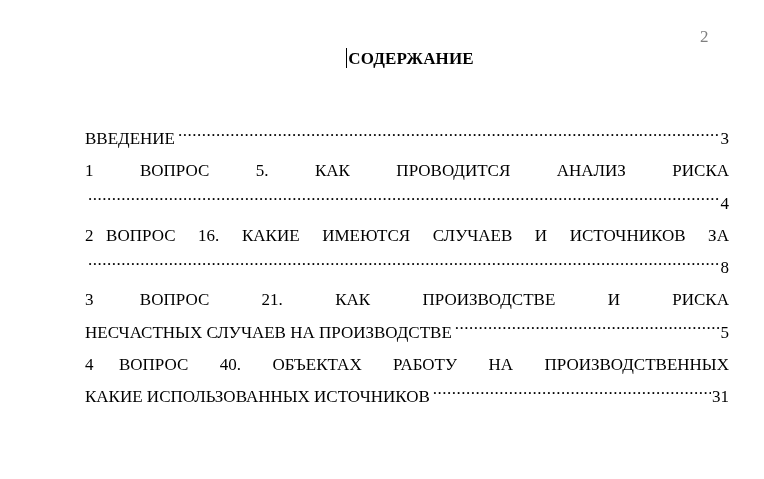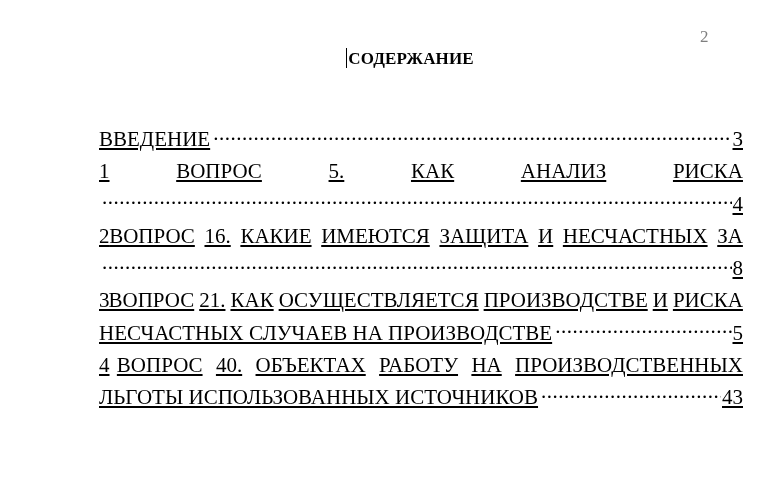--- a/index.html
+++ b/index.html
@@ -35,26 +35,25 @@
     .title .cursor {
       display: inline-block;
       width: 1px;
       height: 20px;
       background: #000;
       vertical-align: -4px;
       margin-right: 1px;
     }
     .toc {
       position: absolute;
-      left: 99px;
+      left: 85px;
       top: 123px;
       width: 644px;
-      font-size: 21px;
+      font-size: 17px;
       line-height: 32.3px;
-      text-decoration: underline;
     }
     .toc-line {
       display: flex;
       align-items: baseline;
       white-space: nowrap;
       height: 32.3px;
     }
     .toc-line.justified {
       justify-content: space-between;
     }
@@ -90,50 +89,50 @@
     <span>ВВЕДЕНИЕ</span>
     <span class="leader"></span>
     <span class="pnum">3</span>
   </div>
 
   <div class="toc-line justified">
     <span>1</span>
     <span>ВОПРОС</span>
     <span>5.</span>
     <span>КАК</span>
+    <span>ПРОВОДИТСЯ</span>
     <span>АНАЛИЗ</span>
     <span>РИСКА</span>
   </div>
   <div class="toc-line">
     <span class="leader"></span>
     <span class="pnum">4</span>
   </div>
 
   <div class="toc-line justified">
     <span>2</span>
     <span style="margin-left:-10px">ВОПРОС</span>
     <span>16.</span>
     <span>КАКИЕ</span>
     <span>ИМЕЮТСЯ</span>
-    <span>ЗАЩИТА</span>
+    <span>СЛУЧАЕВ</span>
     <span>И</span>
-    <span>НЕСЧАСТНЫХ</span>
+    <span>ИСТОЧНИКОВ</span>
     <span>ЗА</span>
   </div>
   <div class="toc-line">
     <span class="leader"></span>
     <span class="pnum">8</span>
   </div>
 
   <div class="toc-line justified">
     <span>3</span>
     <span style="margin-left:-6px">ВОПРОС</span>
     <span>21.</span>
     <span>КАК</span>
-    <span>ОСУЩЕСТВЛЯЕТСЯ</span>
     <span>ПРОИЗВОДСТВЕ</span>
     <span>И</span>
     <span>РИСКА</span>
   </div>
   <div class="toc-line">
     <span>НЕСЧАСТНЫХ СЛУЧАЕВ НА ПРОИЗВОДСТВЕ</span>
     <span class="leader"></span>
     <span class="pnum">5</span>
   </div>
 
@@ -141,18 +140,18 @@
     <span>4</span>
     <span style="margin-left:-6px">ВОПРОС</span>
     <span>40.</span>
     <span>ОБЪЕКТАХ</span>
     <span>РАБОТУ</span>
     <span>НА</span>
     <span>ПРОИЗВОДСТВЕННЫХ</span>
   </div>
 
   <div class="toc-line">
-    <span>ЛЬГОТЫ ИСПОЛЬЗОВАННЫХ ИСТОЧНИКОВ</span>
+    <span>КАКИЕ ИСПОЛЬЗОВАННЫХ ИСТОЧНИКОВ</span>
     <span class="leader"></span>
-    <span class="pnum">43</span>
+    <span class="pnum">31</span>
   </div>
 
 </div>
 
 </body></html>

